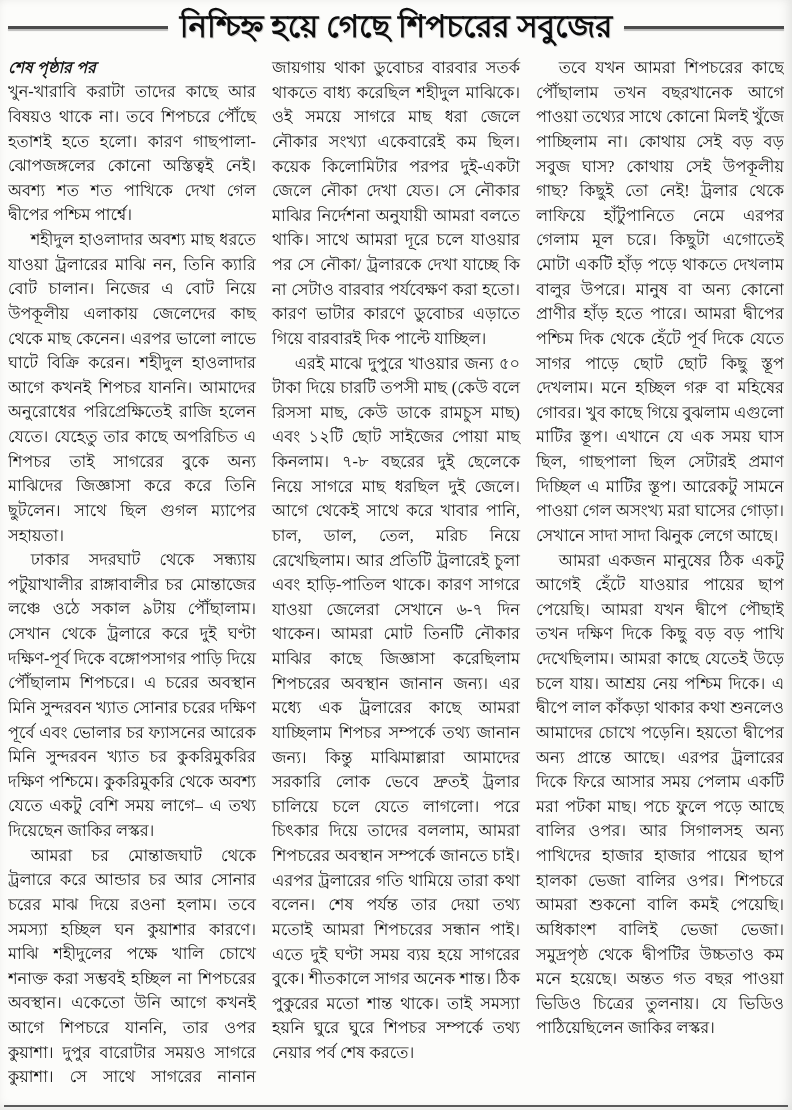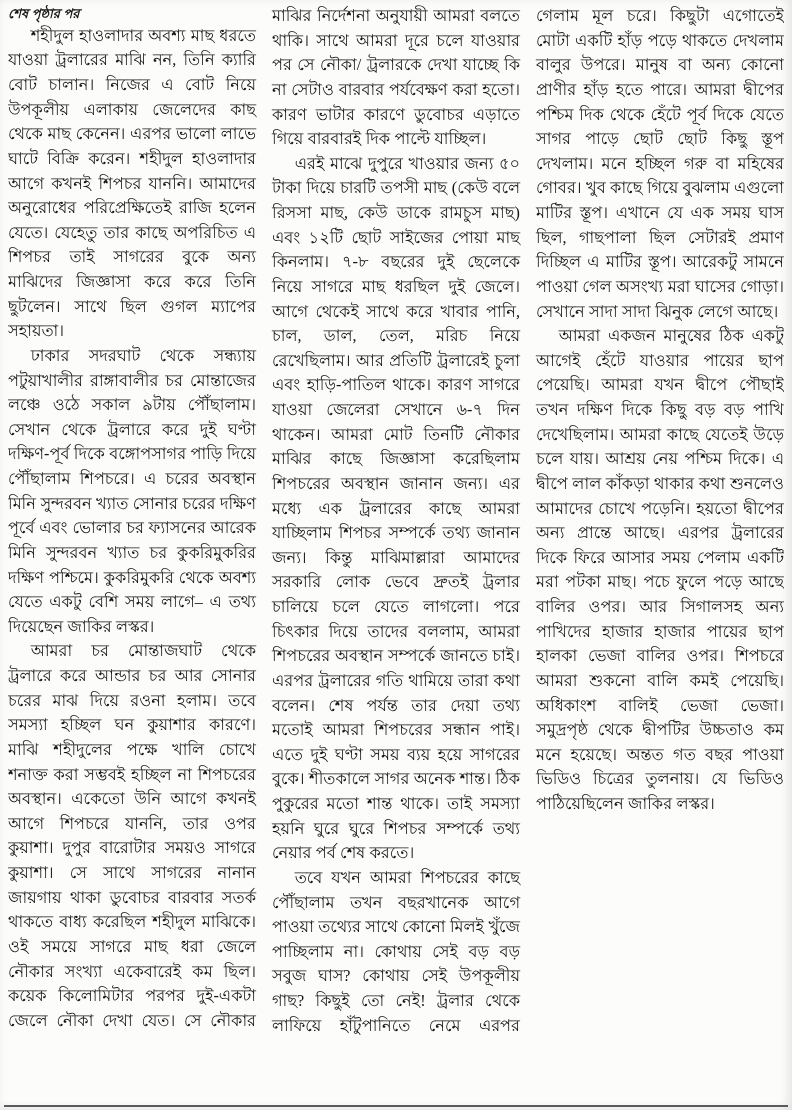--- a/index.html
+++ b/index.html
@@ -57,40 +57,46 @@
   .article-body p {
     margin: 0;
     text-indent: 1.4em;
   }
   .article-body p.no-indent {
     text-indent: 0;
   }
   .continued-label {
     font-weight: bold;
     font-style: italic;
-    font-size: 13px;
+    font-size: 16px;
     text-indent: 0 !important;
   }
   .bottom-rule {
     position: absolute;
     left: 4px;
     right: 4px;
     bottom: 3px;
     height: 2px;
     background: #5a5a5a;
   }
 </style>
 </head>
 <body>
 
 <div class="page">
 
+  <div class="masthead">
+    <div class="head-rule"></div>
+    <h1 class="headline">নিশ্চিহ্ন হয়ে গেছে শিপচরের সবুজের</h1>
+    <div class="head-rule"></div>
+  </div>
 
   <div class="article-body">
     <p class="continued-label">শেষ পৃষ্ঠার পর</p>
+    <p class="no-indent">খুন-খারাবি করাটা তাদের কাছে আর বিষয়ও থাকে না। তবে শিপচরে পৌঁছে হতাশই হতে হলো। কারণ গাছপালা-ঝোপজঙ্গলের কোনো অস্তিত্বই নেই। অবশ্য শত শত পাখিকে দেখা গেল দ্বীপের পশ্চিম পার্শ্বে।</p>
     <p>শহীদুল হাওলাদার অবশ্য মাছ ধরতে যাওয়া ট্রলারের মাঝি নন, তিনি ক্যারি বোট চালান। নিজের এ বোট নিয়ে উপকূলীয় এলাকায় জেলেদের কাছ থেকে মাছ কেনেন। এরপর ভালো লাভে ঘাটে বিক্রি করেন। শহীদুল হাওলাদার আগে কখনই শিপচর যাননি। আমাদের অনুরোধের পরিপ্রেক্ষিতেই রাজি হলেন যেতে। যেহেতু তার কাছে অপরিচিত এ শিপচর তাই সাগরের বুকে অন্য মাঝিদের জিজ্ঞাসা করে করে তিনি ছুটলেন। সাথে ছিল গুগল ম্যাপের সহায়তা।</p>
     <p>ঢাকার সদরঘাট থেকে সন্ধ্যায় পটুয়াখালীর রাঙ্গাবালীর চর মোন্তাজের লঞ্চে ওঠে সকাল ৯টায় পৌঁছালাম। সেখান থেকে ট্রলারে করে দুই ঘণ্টা দক্ষিণ-পূর্ব দিকে বঙ্গোপসাগর পাড়ি দিয়ে পৌঁছালাম শিপচরে। এ চরের অবস্থান মিনি সুন্দরবন খ্যাত সোনার চরের দক্ষিণ পূর্বে এবং ভোলার চর ফ্যাসনের আরেক মিনি সুন্দরবন খ্যাত চর কুকরিমুকরির দক্ষিণ পশ্চিমে। কুকরিমুকরি থেকে অবশ্য যেতে একটু বেশি সময় লাগে– এ তথ্য দিয়েছেন জাকির লস্কর।</p>
     <p>আমরা চর মোন্তাজঘাট থেকে ট্রলারে করে আন্ডার চর আর সোনার চরের মাঝ দিয়ে রওনা হলাম। তবে সমস্যা হচ্ছিল ঘন কুয়াশার কারণে। মাঝি শহীদুলের পক্ষে খালি চোখে শনাক্ত করা সম্ভবই হচ্ছিল না শিপচরের অবস্থান। একেতো উনি আগে কখনই আগে শিপচরে যাননি, তার ওপর কুয়াশা। দুপুর বারোটার সময়ও সাগরে কুয়াশা। সে সাথে সাগরের নানান জায়গায় থাকা ডুবোচর বারবার সতর্ক থাকতে বাধ্য করেছিল শহীদুল মাঝিকে। ওই সময়ে সাগরে মাছ ধরা জেলে নৌকার সংখ্যা একেবারেই কম ছিল। কয়েক কিলোমিটার পরপর দুই-একটা জেলে নৌকা দেখা যেত। সে নৌকার মাঝির নির্দেশনা অনুযায়ী আমরা বলতে থাকি। সাথে আমরা দূরে চলে যাওয়ার পর সে নৌকা/ ট্রলারকে দেখা যাচ্ছে কি না সেটাও বারবার পর্যবেক্ষণ করা হতো। কারণ ভাটার কারণে ডুবোচর এড়াতে গিয়ে বারবারই দিক পাল্টে যাচ্ছিল।</p>
     <p>এরই মাঝে দুপুরে খাওয়ার জন্য ৫০ টাকা দিয়ে চারটি তপসী মাছ (কেউ বলে রিসসা মাছ, কেউ ডাকে রামচুস মাছ) এবং ১২টি ছোট সাইজের পোয়া মাছ কিনলাম। ৭-৮ বছরের দুই ছেলেকে নিয়ে সাগরে মাছ ধরছিল দুই জেলে। আগে থেকেই সাথে করে খাবার পানি, চাল, ডাল, তেল, মরিচ নিয়ে রেখেছিলাম। আর প্রতিটি ট্রলারেই চুলা এবং হাড়ি-পাতিল থাকে। কারণ সাগরে যাওয়া জেলেরা সেখানে ৬-৭ দিন থাকেন। আমরা মোট তিনটি নৌকার মাঝির কাছে জিজ্ঞাসা করেছিলাম শিপচরের অবস্থান জানান জন্য। এর মধ্যে এক ট্রলারের কাছে আমরা যাচ্ছিলাম শিপচর সম্পর্কে তথ্য জানান জন্য। কিন্তু মাঝিমাল্লারা আমাদের সরকারি লোক ভেবে দ্রুতই ট্রলার চালিয়ে চলে যেতে লাগলো। পরে চিৎকার দিয়ে তাদের বললাম, আমরা শিপচরের অবস্থান সম্পর্কে জানতে চাই। এরপর ট্রলারের গতি থামিয়ে তারা কথা বলেন। শেষ পর্যন্ত তার দেয়া তথ্য মতোই আমরা শিপচরের সন্ধান পাই। এতে দুই ঘণ্টা সময় ব্যয় হয়ে সাগরের বুকে। শীতকালে সাগর অনেক শান্ত। ঠিক পুকুরের মতো শান্ত থাকে। তাই সমস্যা হয়নি ঘুরে ঘুরে শিপচর সম্পর্কে তথ্য নেয়ার পর্ব শেষ করতে।</p>
     <p>তবে যখন আমরা শিপচরের কাছে পৌঁছালাম তখন বছরখানেক আগে পাওয়া তথ্যের সাথে কোনো মিলই খুঁজে পাচ্ছিলাম না। কোথায় সেই বড় বড় সবুজ ঘাস? কোথায় সেই উপকূলীয় গাছ? কিছুই তো নেই! ট্রলার থেকে লাফিয়ে হাঁটুপানিতে নেমে এরপর গেলাম মূল চরে। কিছুটা এগোতেই মোটা একটি হাঁড় পড়ে থাকতে দেখলাম বালুর উপরে। মানুষ বা অন্য কোনো প্রাণীর হাঁড় হতে পারে। আমরা দ্বীপের পশ্চিম দিক থেকে হেঁটে পূর্ব দিকে যেতে সাগর পাড়ে ছোট ছোট কিছু স্তূপ দেখলাম। মনে হচ্ছিল গরু বা মহিষের গোবর। খুব কাছে গিয়ে বুঝলাম এগুলো মাটির স্তূপ। এখানে যে এক সময় ঘাস ছিল, গাছপালা ছিল সেটারই প্রমাণ দিচ্ছিল এ মাটির স্তূপ। আরেকটু সামনে পাওয়া গেল অসংখ্য মরা ঘাসের গোড়া। সেখানে সাদা সাদা ঝিনুক লেগে আছে।</p>
     <p>আমরা একজন মানুষের ঠিক একটু আগেই হেঁটে যাওয়ার পায়ের ছাপ পেয়েছি। আমরা যখন দ্বীপে পৌছাই তখন দক্ষিণ দিকে কিছু বড় বড় পাখি দেখেছিলাম। আমরা কাছে যেতেই উড়ে চলে যায়। আশ্রয় নেয় পশ্চিম দিকে। এ দ্বীপে লাল কাঁকড়া থাকার কথা শুনলেও আমাদের চোখে পড়েনি। হয়তো দ্বীপের অন্য প্রান্তে আছে। এরপর ট্রলারের দিকে ফিরে আসার সময় পেলাম একটি মরা পটকা মাছ। পচে ফুলে পড়ে আছে বালির ওপর। আর সিগালসহ অন্য পাখিদের হাজার হাজার পায়ের ছাপ হালকা ভেজা বালির ওপর। শিপচরে আমরা শুকনো বালি কমই পেয়েছি। অধিকাংশ বালিই ভেজা ভেজা। সমুদ্রপৃষ্ঠ থেকে দ্বীপটির উচ্চতাও কম মনে হয়েছে। অন্তত গত বছর পাওয়া ভিডিও চিত্রের তুলনায়। যে ভিডিও পাঠিয়েছিলেন জাকির লস্কর।</p>
 
   </div>
 
   <div class="bottom-rule"></div>

